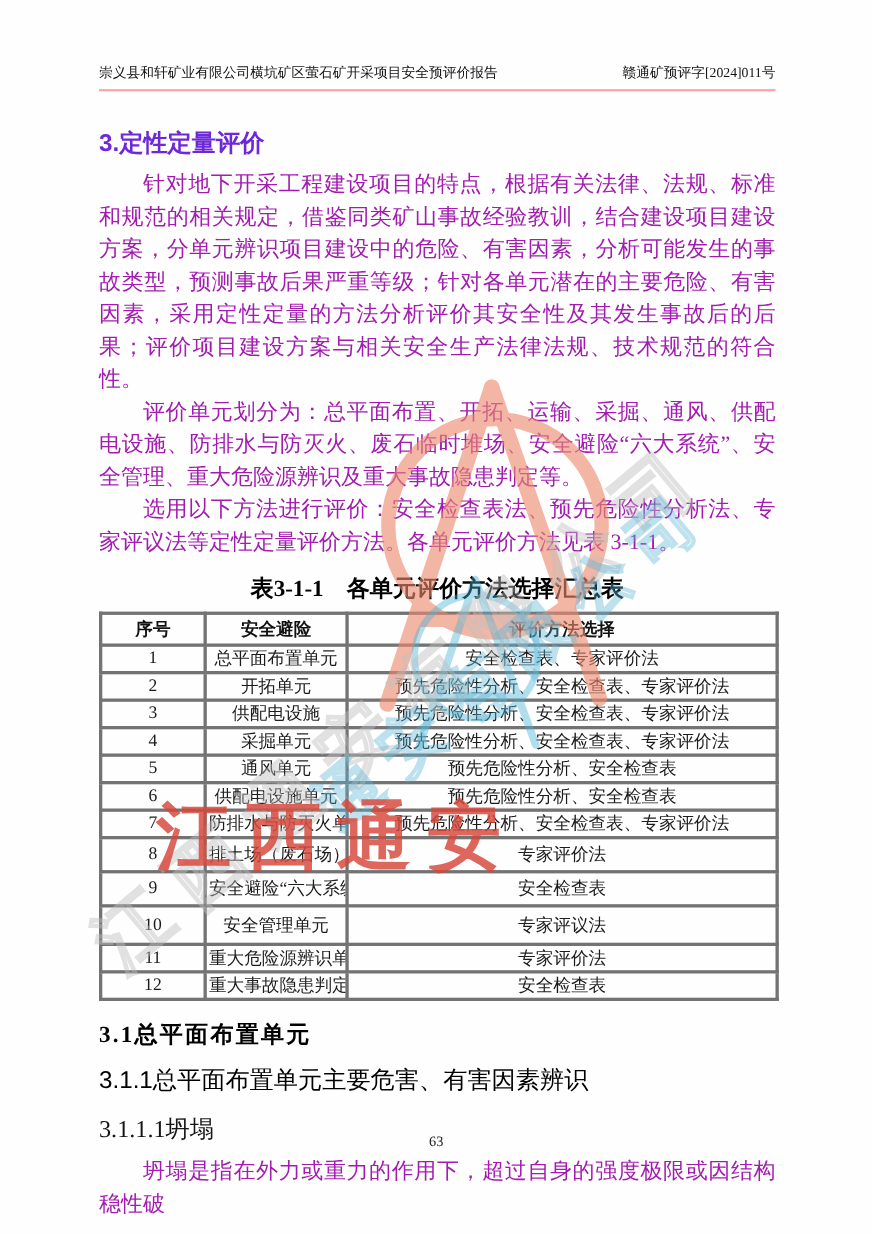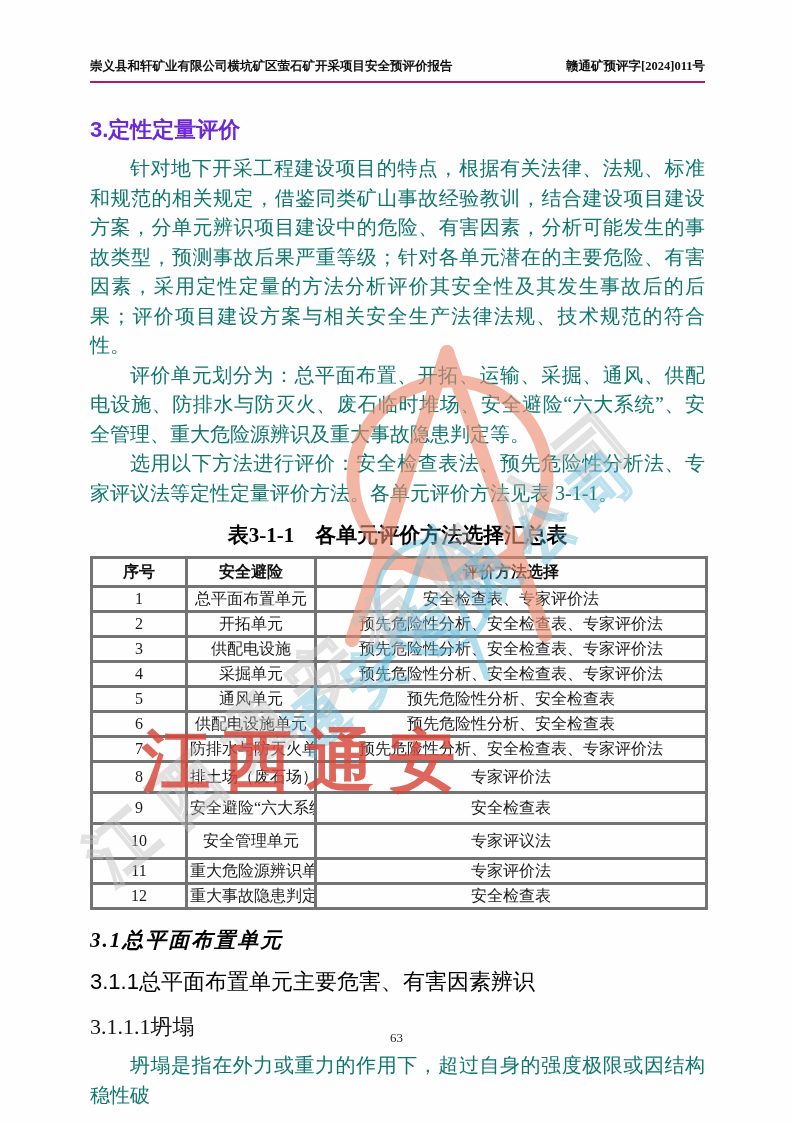--- a/index.html
+++ b/index.html
@@ -9,32 +9,32 @@
     margin:0 auto;
     background:#fefefe;
     overflow:hidden;
     font-family:"Liberation Serif","DejaVu Serif",serif;
     color:#111;
   }
   .content{position:relative;z-index:1;padding:58px 88px 0 90px;}
   
   .doc-header{
     display:flex;justify-content:space-between;align-items:flex-end;
-    font-size:12.5px;font-weight:bold;
-    padding-bottom:6px;border-bottom:2px solid #be185d;
+    font-size:12.5px;font-weight:normal;
+    padding-bottom:6px;border-bottom:2px solid #fca5a5;
   }
   
   .h-sec{
     font-family:"Liberation Sans","DejaVu Sans",sans-serif;
     font-size:22px;font-weight:bold;color:#6d28d9;
     margin:32px 0 0 0;
   }
   p.body{
     font-size:20px;line-height:29.5px;margin:0;
-    text-indent:2em;text-align:justify;color:#0f766e;
+    text-indent:2em;text-align:justify;color:#a21caf;
   }
   p.body.first{margin-top:9px;}
   .tbl-caption{
     text-align:center;font-weight:bold;font-size:21px;
     margin:13px 0 7px 0;color:#000;
     font-family:"Liberation Serif","DejaVu Serif",serif;
   }
   table.units{
     width:615px;border-collapse:collapse;table-layout:fixed;
   }
@@ -44,21 +44,21 @@
   }
   table.units th{
     font-family:"Liberation Sans","DejaVu Sans",sans-serif;
     font-size:16px;font-weight:bold;height:26px;
   }
   table.units td{font-size:16px;height:22px;color:#1c1c1c;}
   col.c1{width:95px;}col.c2{width:129px;}col.c3{width:391px;}
   tr.tall1 td{height:28px;}
   tr.tall2 td{height:32px;}
   .h-31{
-    font-size:21px;font-weight:bold;font-style:italic;
+    font-size:21px;font-weight:bold;
     letter-spacing:2px;margin:16px 0 0 0;color:#000;
     font-family:"Liberation Serif","DejaVu Serif",serif;
   }
   .h-311{
     font-family:"Liberation Sans","DejaVu Sans",sans-serif;
     font-size:22px;font-weight:normal;margin:13px 0 0 0;color:#000;
   }
   .h-3111{
     font-size:22px;font-weight:normal;margin:15px 0 0 0;color:#151515;
     font-family:"Liberation Serif","DejaVu Serif",serif;

